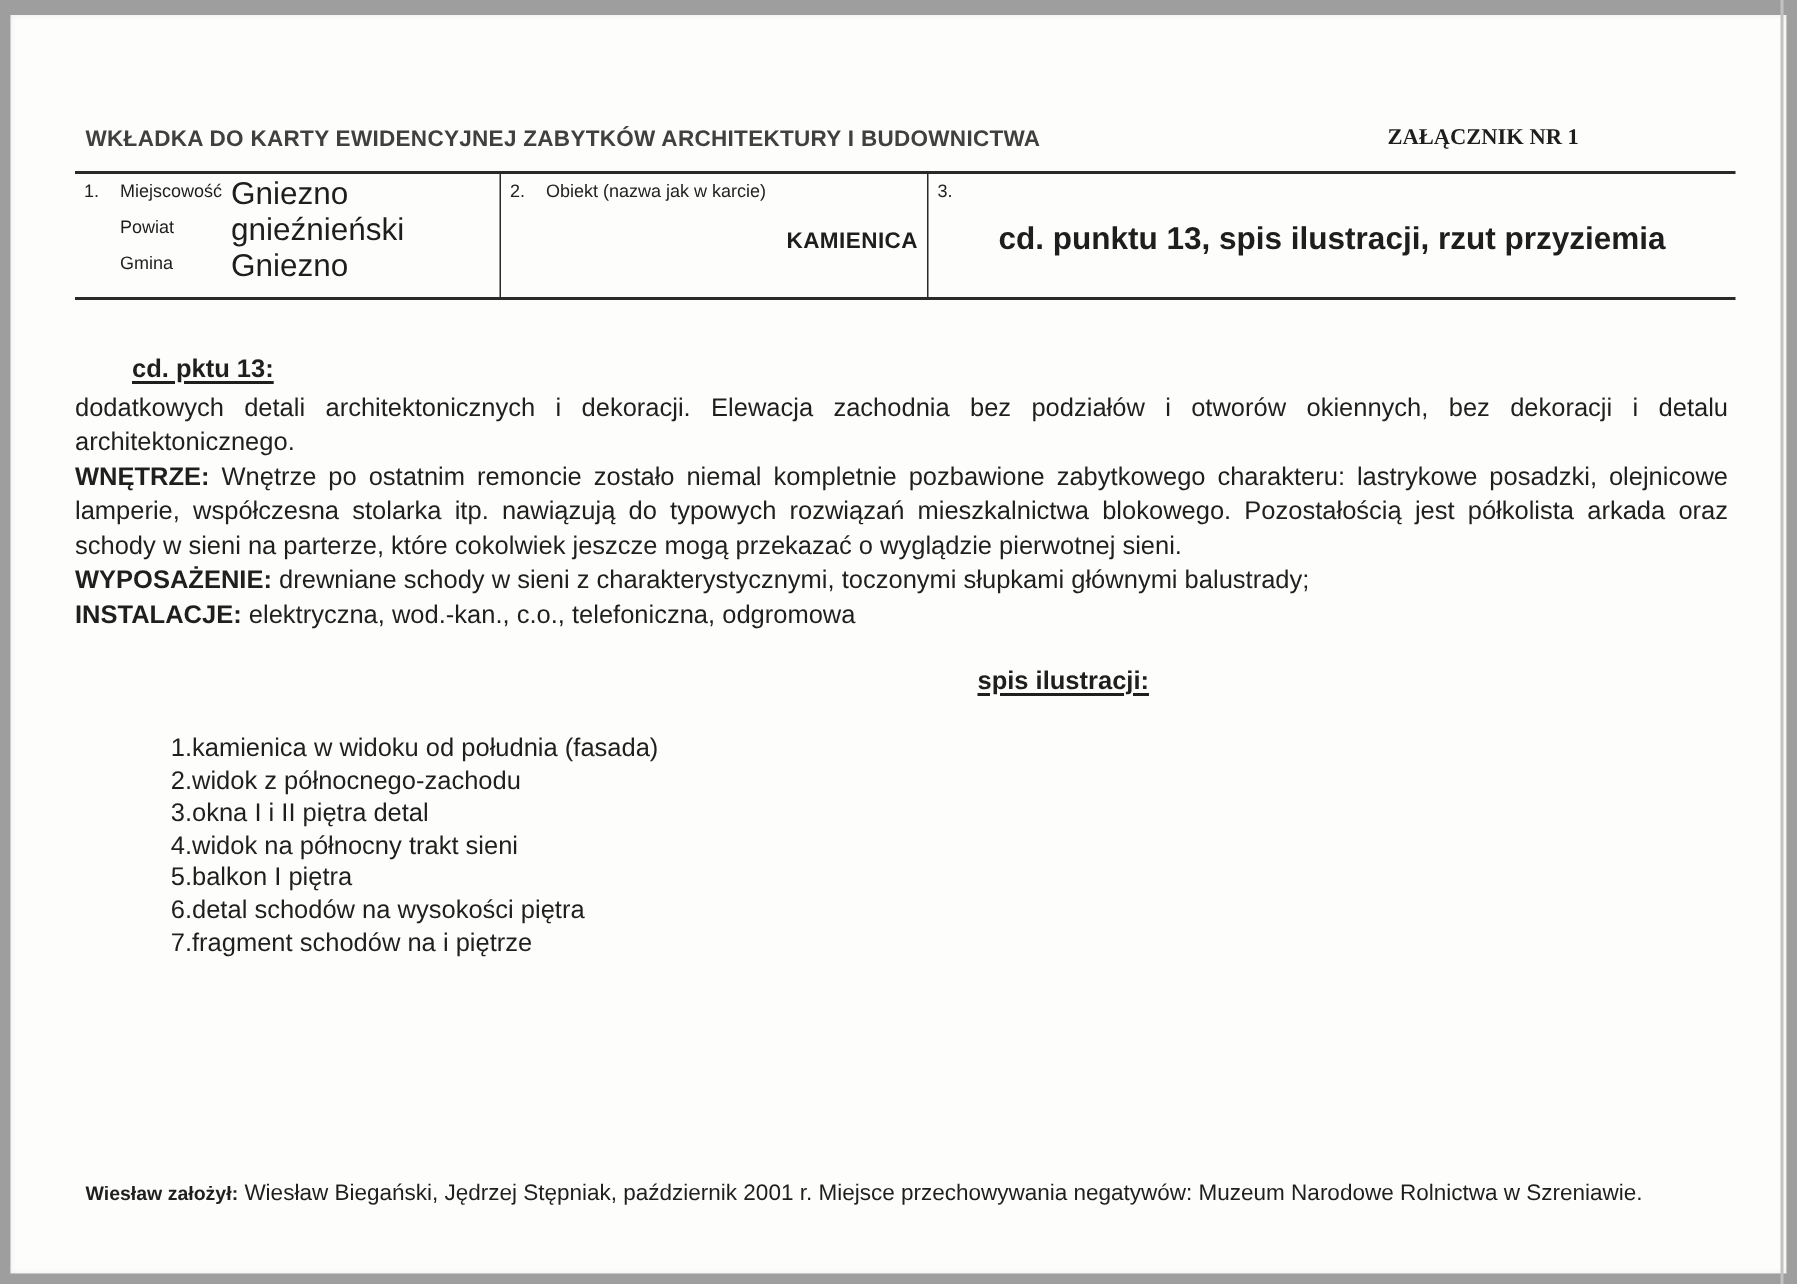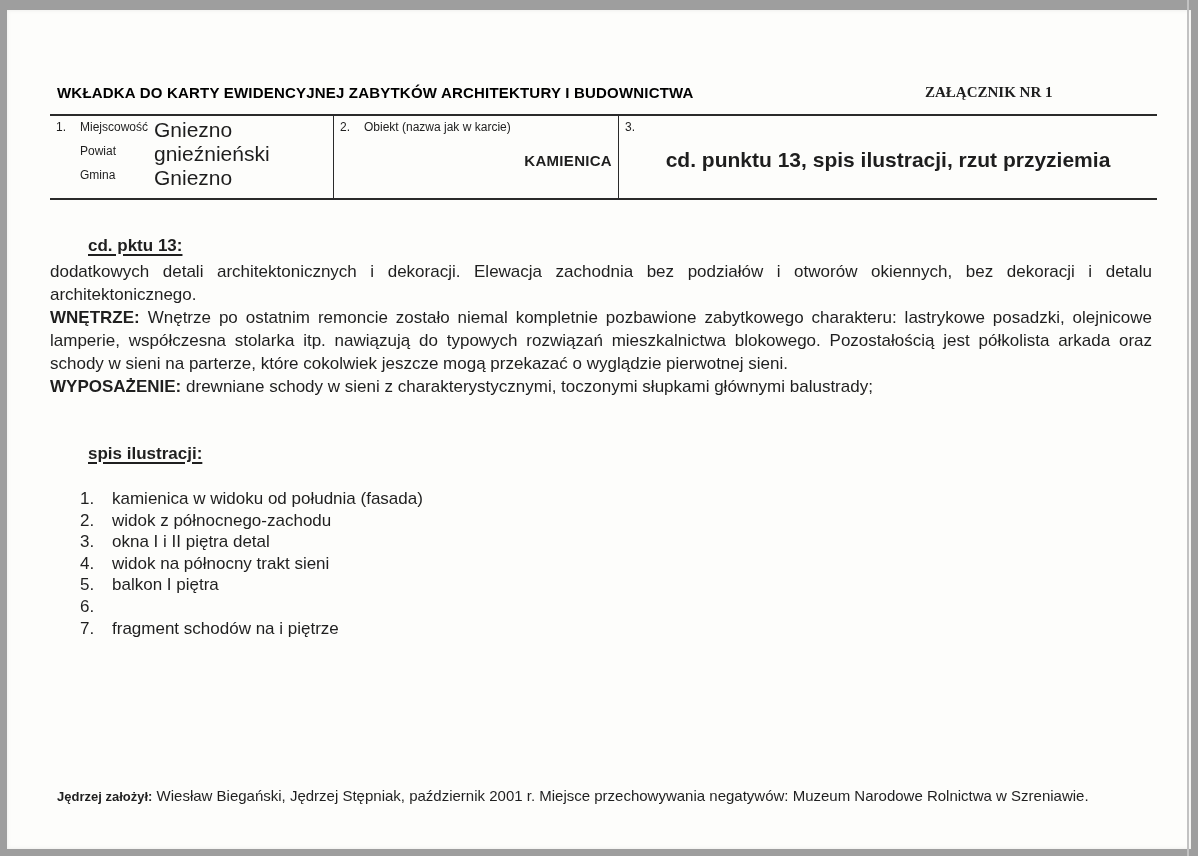--- a/index.html
+++ b/index.html
@@ -19,21 +19,21 @@
     background:#fdfdfb;
     box-shadow:inset 0 0 4px rgba(0,0,0,.08);
   }
   .edge-right{
     position:absolute;top:0;bottom:0;right:9px;width:2px;
     background:#c2c2c2;
   }
   
   .doc-title{
     position:absolute;left:57px;top:84px;
-    font-size:15px;font-weight:bold;color:#000000;
+    font-size:15px;font-weight:bold;color:#404040;
     letter-spacing:.2px;white-space:nowrap;
   }
   .attachment{
     position:absolute;left:925px;top:84px;
     font-size:15px;font-weight:bold;color:#1e1e1e;white-space:nowrap;font-family:Liberation Serif, serif;
   }
   
   .id-table{
     position:absolute;left:50px;top:114px;width:1107px;height:86px;
     border-top:2px solid #2a2a2a;
@@ -66,22 +66,22 @@
   .sec-heading{
     font-size:17px;font-weight:bold;
     text-decoration:underline;
     text-decoration-thickness:2px;
     text-underline-offset:3px;
     margin:0 0 3px 38px;
   }
   .body-text p{margin:0;text-align:justify;}
   
   .illustrations{
-    position:absolute;left:50px;top:444px;width:700px;
-    font-size:17px;color:#1f1f1f;
+    position:absolute;left:66px;top:444px;width:700px;
+    font-size:17px;color:#1f1f1f;text-align:right;
   }
   .ill-heading{
     font-size:17px;font-weight:bold;
     text-decoration:underline;
     text-decoration-thickness:2px;
     text-underline-offset:3px;
     margin:0 0 24px 38px;
   }
   .ill-list{list-style:none;margin:0;padding:0 0 0 30px;}
   .ill-list li{display:flex;line-height:21.6px;}
@@ -134,20 +134,21 @@
       </div>
       <div class="cell-value-big">cd. punktu 13, spis ilustracji, rzut przyziemia</div>
     </div>
   </div>
 
   <div class="body-text">
     <div class="sec-heading">cd. pktu 13:</div>
     <p>dodatkowych detali architektonicznych i dekoracji. Elewacja zachodnia bez podziałów i otworów okiennych, bez dekoracji i detalu architektonicznego.</p>
     <p><b>WNĘTRZE:</b> <span>Wnętrze po ostatnim remoncie zostało niemal kompletnie pozbawione zabytkowego charakteru: lastrykowe posadzki, olejnicowe lamperie, współczesna stolarka itp. nawiązują do typowych rozwiązań mieszkalnictwa blokowego. Pozostałością jest półkolista arkada oraz schody  w sieni na parterze, które cokolwiek jeszcze mogą przekazać o wyglądzie pierwotnej sieni.</span></p>
     <p><b>WYPOSAŻENIE:</b> <span>drewniane schody w sieni z charakterystycznymi, toczonymi słupkami głównymi balustrady;</span></p>
+    <p><b>INSTALACJE:</b> <span>elektryczna, wod.-kan., c.o., telefoniczna, odgromowa</span></p>
   </div>
 
   <div class="illustrations">
     <div class="ill-heading">spis ilustracji:</div>
     <ol class="ill-list">
       <li>
           <span class="ill-num">1.</span>
           <span>kamienica w widoku od południa (fasada)</span>
         </li>
       <li>
@@ -161,24 +162,25 @@
       <li>
           <span class="ill-num">4.</span>
           <span>widok na północny trakt sieni</span>
         </li>
       <li>
           <span class="ill-num">5.</span>
           <span>balkon I piętra</span>
         </li>
       <li>
           <span class="ill-num">6.</span>
+          <span>detal schodów na wysokości piętra</span>
         </li>
       <li>
           <span class="ill-num">7.</span>
           <span>fragment schodów na i piętrze</span>
         </li>
     </ol>
   </div>
 
   <div class="doc-footer">
-    <b>Jędrzej założył:</b> <span>Wiesław Biegański, Jędrzej Stępniak, październik 2001 r. Miejsce przechowywania negatywów: Muzeum Narodowe Rolnictwa w Szreniawie.</span>
+    <b>Wiesław założył:</b> <span>Wiesław Biegański, Jędrzej Stępniak, październik 2001 r. Miejsce przechowywania negatywów: Muzeum Narodowe Rolnictwa w Szreniawie.</span>
   </div>
 </div>
 
 </body></html>

